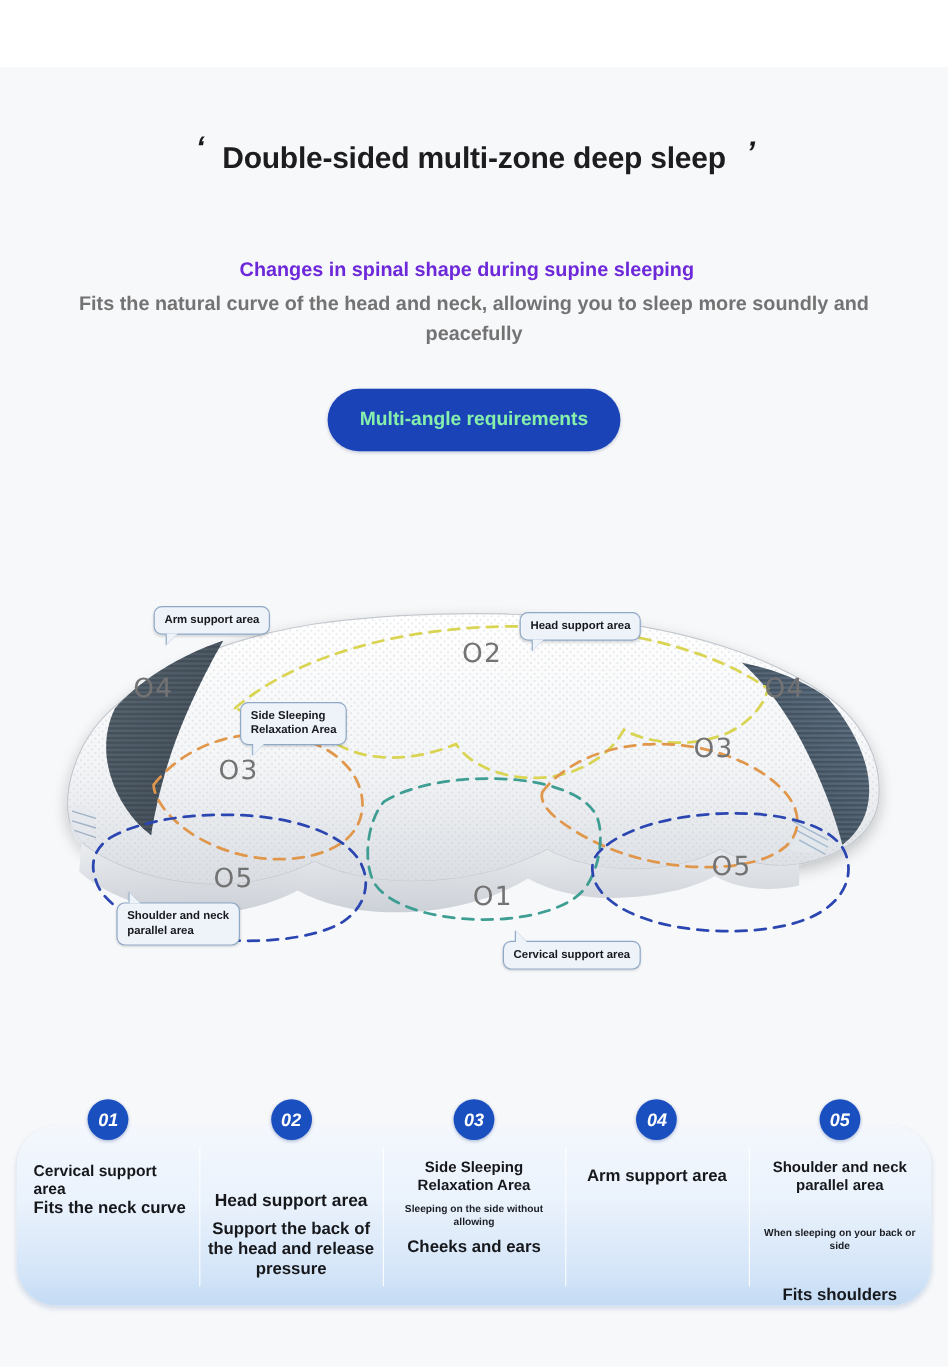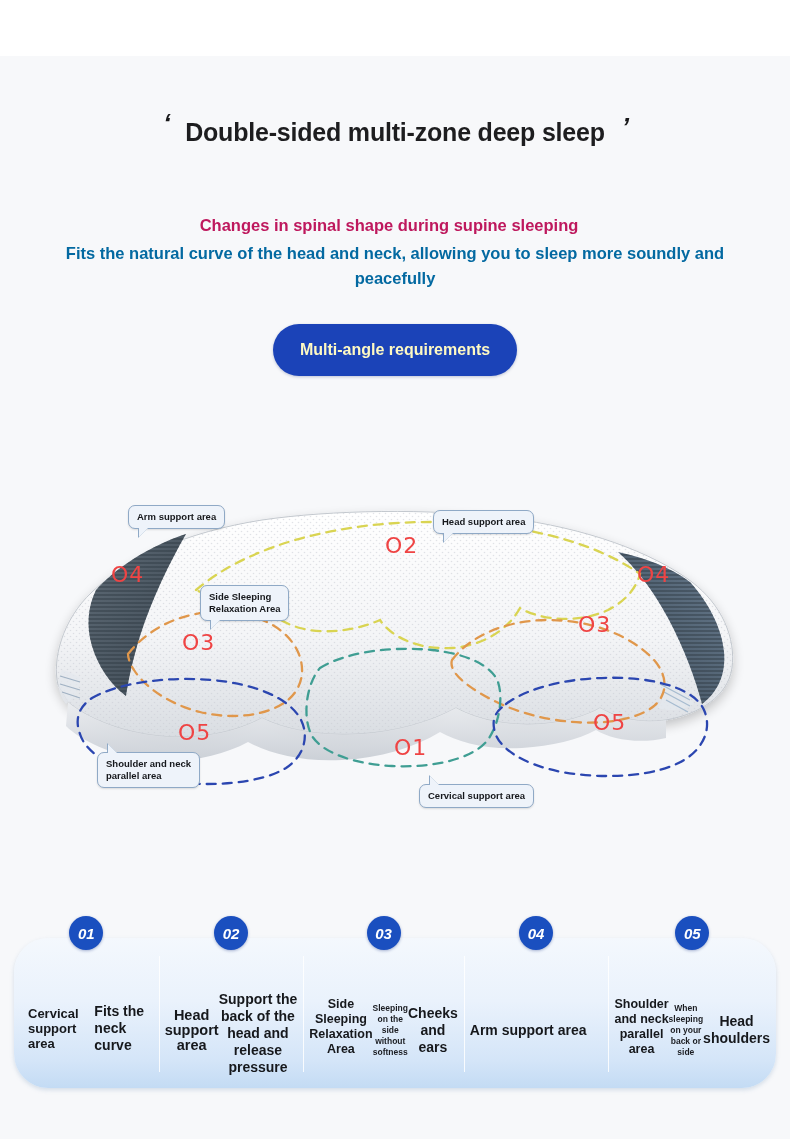--- a/index.html
+++ b/index.html
@@ -34,35 +34,35 @@
     position: absolute; top: -10px;
     font-size: 26px; font-weight: 700; color: #18181a;
     font-style: italic;
   }
   .quote-open { left: -22px; }
   .quote-close { right: -24px; top: -6px; }
 
   .sub1 {
     position: absolute; top: 216px; left: 0; width: 778px;
     text-align: center;
-    font-size: 16.5px; font-weight: 700; color: #be185d;
+    font-size: 16.5px; font-weight: 700; color: #6d28d9;
   }
   .sub2 {
     position: absolute; top: 241px; left: 65px; width: 660px;
     text-align: center; line-height: 25px;
-    font-size: 16.5px; font-weight: 700; color: #0369a1;
+    font-size: 16.5px; font-weight: 700; color: #737373;
   }
 
   
   .cta {
     position: absolute; top: 324px; left: 273px;
     width: 244px; height: 52px;
     border-radius: 26px;
     background: #1b43b8;
-    color: #fef9c3;
+    color: #86efac;
     font-size: 16px; font-weight: 700;
     display: flex; align-items: center; justify-content: center;
     border: none; cursor: pointer;
     box-shadow: 0 1px 3px rgba(20,40,110,.25);
   }
 
   
   .pillow-stage {
     position: absolute; top: 470px; left: 0;
     width: 790px; height: 390px;
@@ -100,41 +100,41 @@
 
   .c-arm     { top: 35px; left: 128px; }
   .c-head    { top: 40px; left: 433px; }
   .c-side    { top: 115px; left: 200px; }
   .c-shoulder{ top: 282px; left: 97px; }
   .c-cervical{ top: 314px; left: 419px; }
 
   
   .znum {
     position: absolute;
-    font-size: 22px; font-weight: 400; color: #ef4444;
+    font-size: 22px; font-weight: 400; color: #737373;
     letter-spacing: 1px;
     font-family: "DejaVu Sans", sans-serif;
     text-align: right;
   }
 
   
   .legend {
     position: absolute; left: 14px; top: 938px;
     width: 762px; height: 150px;
     border-radius: 34px;
     background: linear-gradient(to bottom, #f4f8fd 0%, #eaf2fc 42%, #d4e5f8 82%, #c3dbf4 100%);
     box-shadow: 0 2px 4px rgba(120,150,185,.28);
     display: flex;
   }
   .lcol {
     position: relative;
     flex: 1 1 0;
     padding: 26px 6px 0;
     text-align: center;
-    display: flex; flex-direction: row; align-items: center;
+    display: flex; flex-direction: column; align-items: center;
   }
   .lcol + .lcol::before {
     content: ""; position: absolute;
     left: 0; top: 18px; bottom: 16px;
     width: 1px; background: rgba(255,255,255,.85);
   }
   .badge {
     position: absolute; top: -22px; left: 50%;
     transform: translateX(-50%);
     width: 34px; height: 34px; border-radius: 50%;
@@ -158,21 +158,21 @@
   }
   
   .lcol.c1 { justify-content: flex-start; padding-top: 30px; }
   .lcol.c1 .l-title { font-size: 13px; text-align: left; width: 100%; padding-left: 8px; }
   .lcol.c1 .l-hi { text-align: left; width: 100%; padding-left: 8px; margin-top: 0; }
   .lcol.c2 { padding-top: 34px; justify-content: center; }
   .lcol.c2 .l-title { font-size: 14.5px; }
   .lcol.c3 { padding-top: 28px; align-items: center; }
   .lcol.c4 { padding-top: 34px; }
   .lcol.c4 .l-title { font-size: 14px; }
-  .lcol.c5 { padding-top: 28px; }
+  .lcol.c5 { padding-top: 28px; gap: 20px; }
 </style>
 </head>
 <body>
 
 <div id="page">
 
   <div class="top-white"></div>
 
   <div class="headline-wrap">
     <div class="headline">
@@ -329,30 +329,30 @@
 
     <div class="lcol c2">
       <div class="badge">02</div>
       <div class="l-title">Head support area</div>
       <div class="l-hi">Support the back of the head and release pressure</div>
     </div>
 
     <div class="lcol c3">
       <div class="badge">03</div>
       <div class="l-title">Side Sleeping Relaxation Area</div>
-      <div class="l-note">Sleeping on the side without softness</div>
+      <div class="l-note">Sleeping on the side without allowing</div>
       <div class="l-hi">Cheeks and ears</div>
     </div>
 
     <div class="lcol c4">
       <div class="badge">04</div>
       <div class="l-title">Arm support area</div>
     </div>
 
     <div class="lcol c5">
       <div class="badge">05</div>
       <div class="l-title">Shoulder and neck parallel area</div>
       <div class="l-note">When sleeping on your back or side</div>
-      <div class="l-hi">Head shoulders</div>
+      <div class="l-hi">Fits shoulders</div>
     </div>
 
   </div>
 </div>
 
 </body></html>

